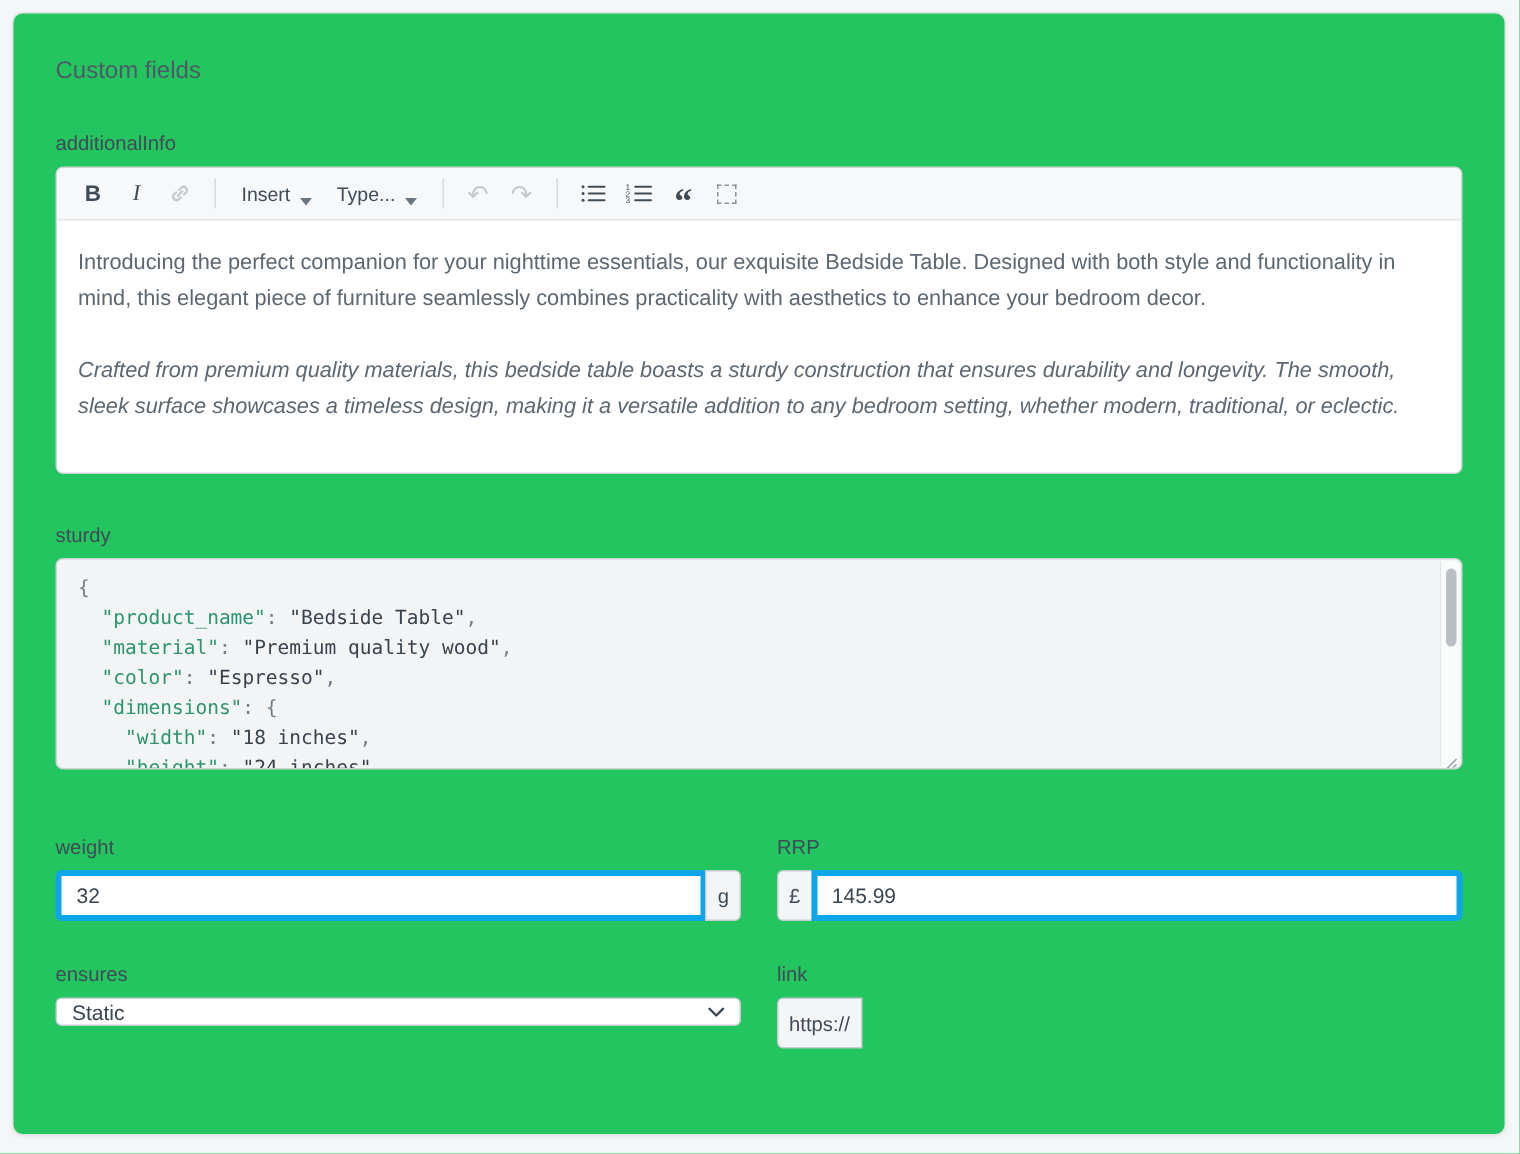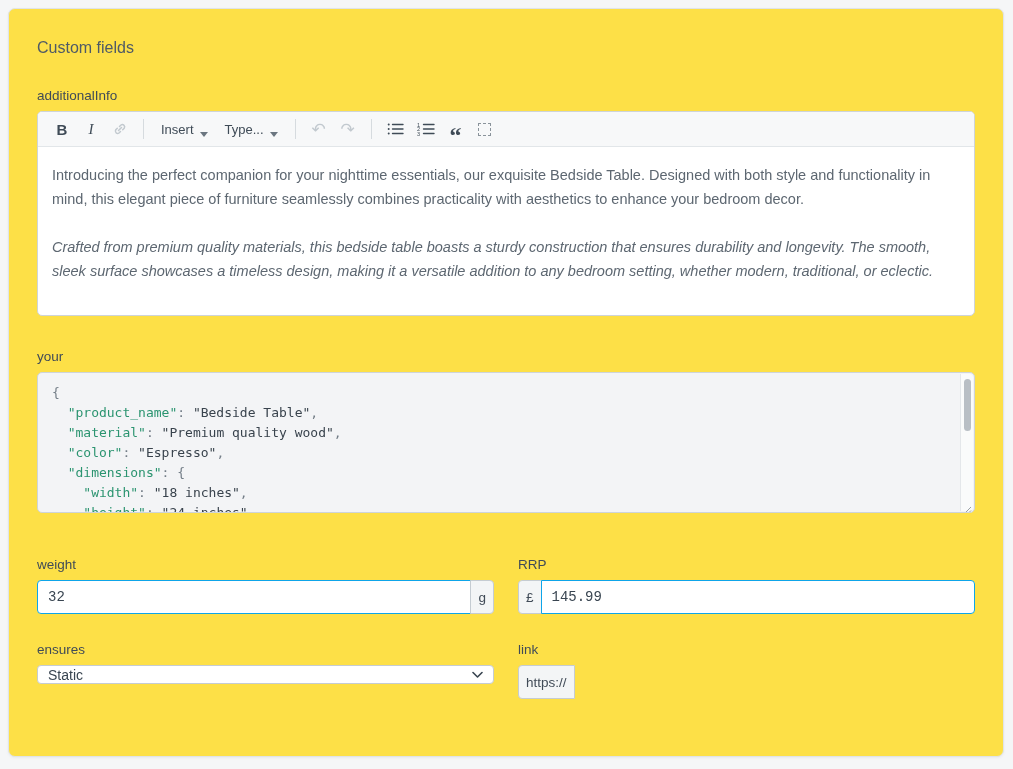--- a/index.html
+++ b/index.html
@@ -4,21 +4,21 @@
 <style>
   * { margin:0; padding:0; box-sizing:border-box; }
   html,body { width:1013px; height:769px; }
   body {
     background:#f5f6f7;
     font-family:"Liberation Sans", sans-serif;
     color:#404b57;
   }
   .card {
     position:absolute; left:8px; top:8px; width:996px; height:749px;
-    background:#fde047; border:1px solid #e0e4e7; border-radius:7px;
+    background:#22c55e; border:1px solid #e0e4e7; border-radius:7px;
     box-shadow:0 1px 3px rgba(0,0,0,.05);
     padding:30px 28px 26px 28px;
     overflow:hidden;
   }
   .card-title { font-size:16px; font-weight:500; color:#4f5a66; }
   .field-label { font-size:13.5px; color:#404b57; margin-bottom:8px; display:block; }
 
   
   .rte { margin-top:31px; }
   .rte-box { border:1px solid #ced4d9; border-radius:5px; overflow:hidden; background:#fff; }
@@ -57,23 +57,23 @@
     background:#fafbfb; border-left:1px solid #e4e7ea; border-radius:0 4px 4px 0;
   }
   .code-thumb { position:absolute; top:5px; left:3px; width:7px; height:52px; background:#b9bfc5; border-radius:4px; }
   .resize-handle { position:absolute; right:2px; bottom:2px; width:10px; height:10px; cursor:nwse-resize; }
 
   
   .fields-row { display:grid; grid-template-columns:1fr 1fr; column-gap:24px; margin-top:44px; }
   .fields-row + .fields-row { margin-top:28px; }
   .input-group { display:flex; width:100%; height:34px; }
   .text-input {
-    flex:1; min-width:0; height:34px; border:1px solid #0ea5e9; border-radius:4px;
+    flex:1; min-width:0; height:34px; border:4px solid #0ea5e9; border-radius:4px;
     padding:0 10px; font-size:14px; color:#394551; background:#fff;
-    font-family:Liberation Mono, monospace; outline:none;
+    font-family:Liberation Sans, sans-serif; outline:none;
   }
   .input-group .text-input.has-suffix { border-radius:4px 0 0 4px; }
   .input-group .text-input.has-prefix { border-radius:0 4px 4px 0; margin-left:-1px; }
   .addon {
     display:flex; align-items:center; justify-content:center;
     background:#f3f5f6; border:1px solid #c5ccd2; color:#404b57; font-size:13.5px;
     height:34px; padding:0 7px; white-space:nowrap;
   }
   .addon.suffix { border-radius:0 4px 4px 0; margin-left:-1px; min-width:21px; }
   .addon.prefix { border-radius:4px 0 0 4px; }
@@ -143,21 +143,21 @@
           </span>
       </div>
       <div class="rte-content">
           <p>Introducing the perfect companion for your nighttime essentials, our exquisite Bedside Table. Designed with both style and functionality in mind, this elegant piece of furniture seamlessly combines practicality with aesthetics to enhance your bedroom decor.</p>
           <p>Crafted from premium quality materials, this bedside table boasts a sturdy construction that ensures durability and longevity. The smooth, sleek surface showcases a timeless design, making it a versatile addition to any bedroom setting, whether modern, traditional, or eclectic.</p>
         </div>
     </div>
   </div>
 
   <div class="specs">
-    <span class="field-label">your</span>
+    <span class="field-label">sturdy</span>
     <div class="code-box">
       <div class="code-inner">
           <div class="code-line"><span class="tok-pun">{</span></div>
           <div class="code-line"><span class="tok-pun">  </span><span class="tok-key">"product_name"</span><span class="tok-pun">: </span><span class="tok-str">"Bedside Table"</span><span class="tok-pun">,</span></div>
           <div class="code-line"><span class="tok-pun">  </span><span class="tok-key">"material"</span><span class="tok-pun">: </span><span class="tok-str">"Premium quality wood"</span><span class="tok-pun">,</span></div>
           <div class="code-line"><span class="tok-pun">  </span><span class="tok-key">"color"</span><span class="tok-pun">: </span><span class="tok-str">"Espresso"</span><span class="tok-pun">,</span></div>
           <div class="code-line"><span class="tok-pun">  </span><span class="tok-key">"dimensions"</span><span class="tok-pun">: {</span></div>
           <div class="code-line"><span class="tok-pun">    </span><span class="tok-key">"width"</span><span class="tok-pun">: </span><span class="tok-str">"18 inches"</span><span class="tok-pun">,</span></div>
           <div class="code-line"><span class="tok-pun">    </span><span class="tok-key">"height"</span><span class="tok-pun">: </span><span class="tok-str">"24 inches"</span><span class="tok-pun">,</span></div>
         </div>

